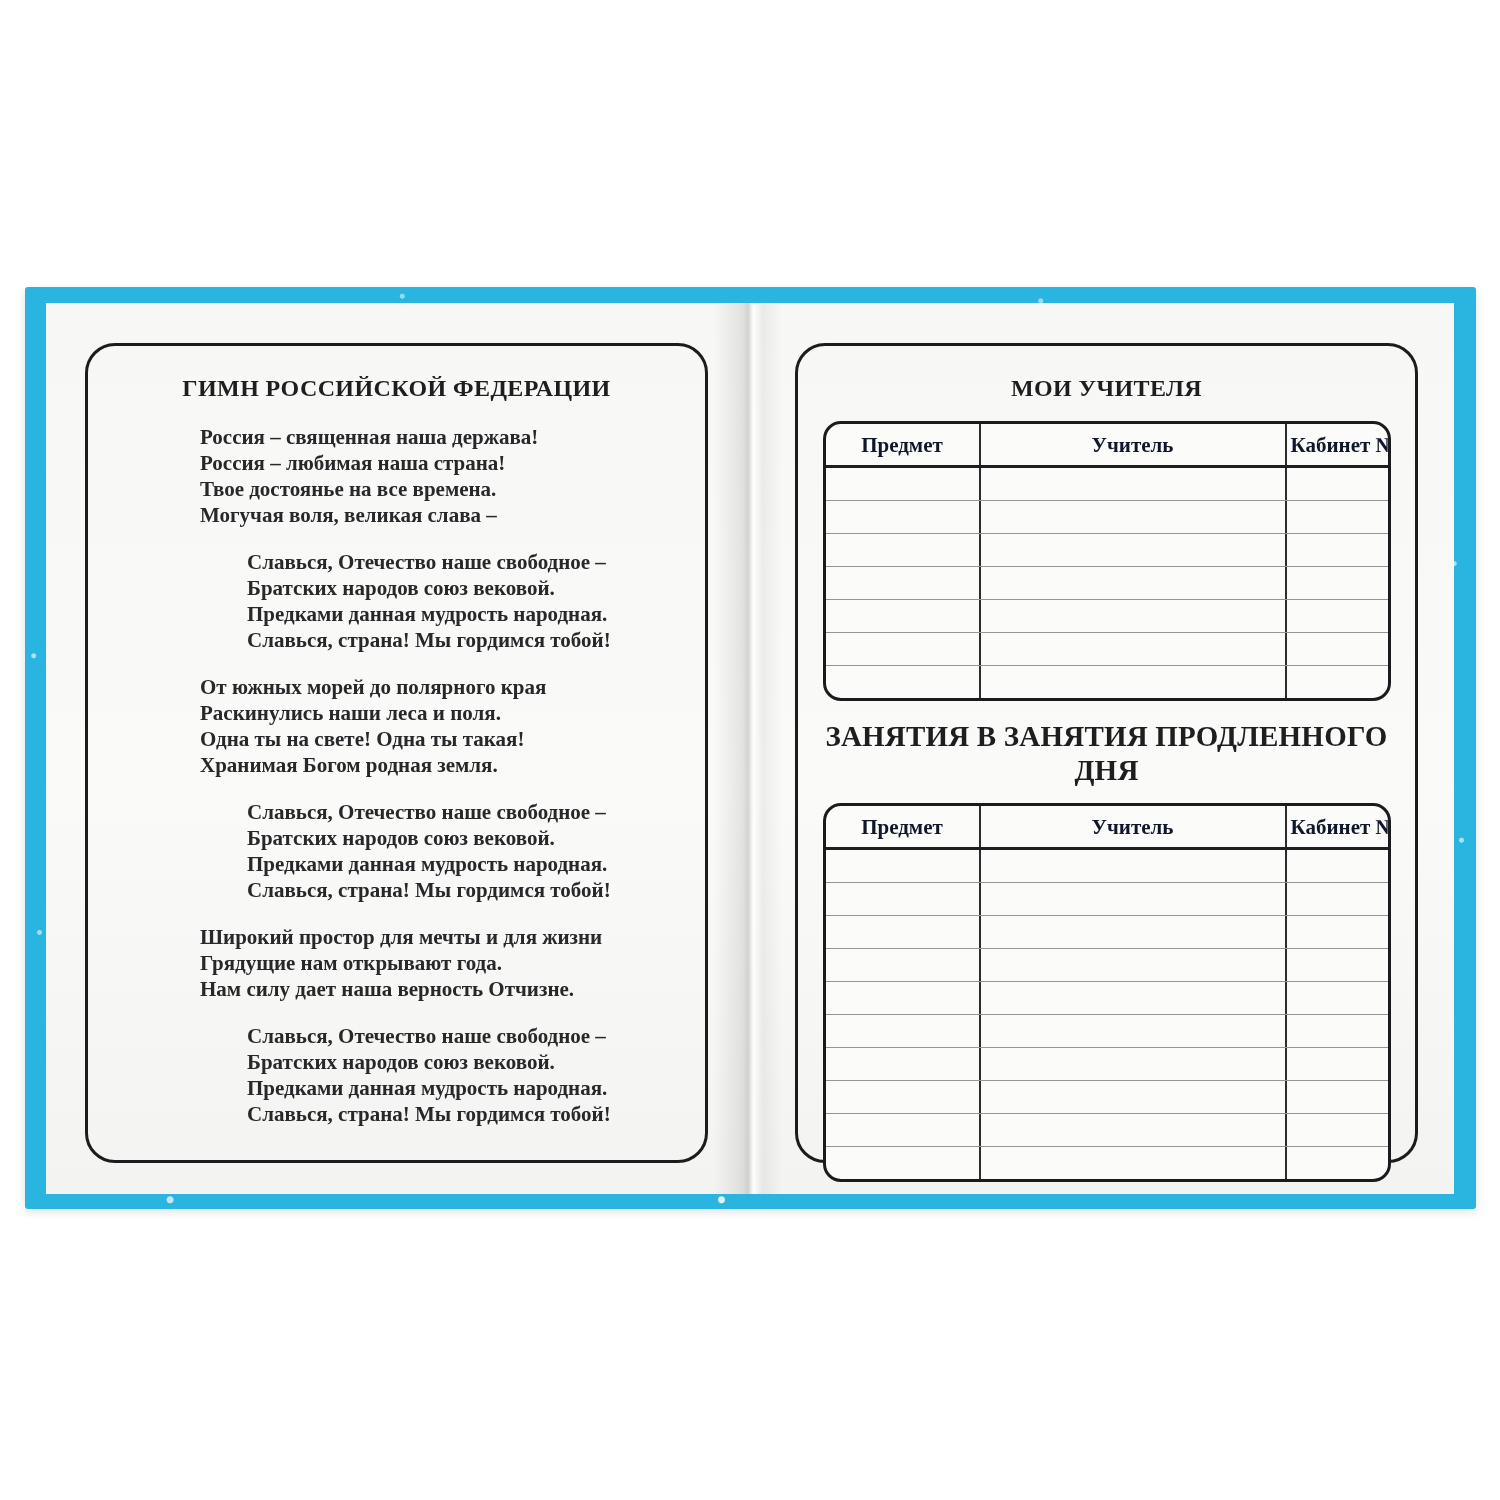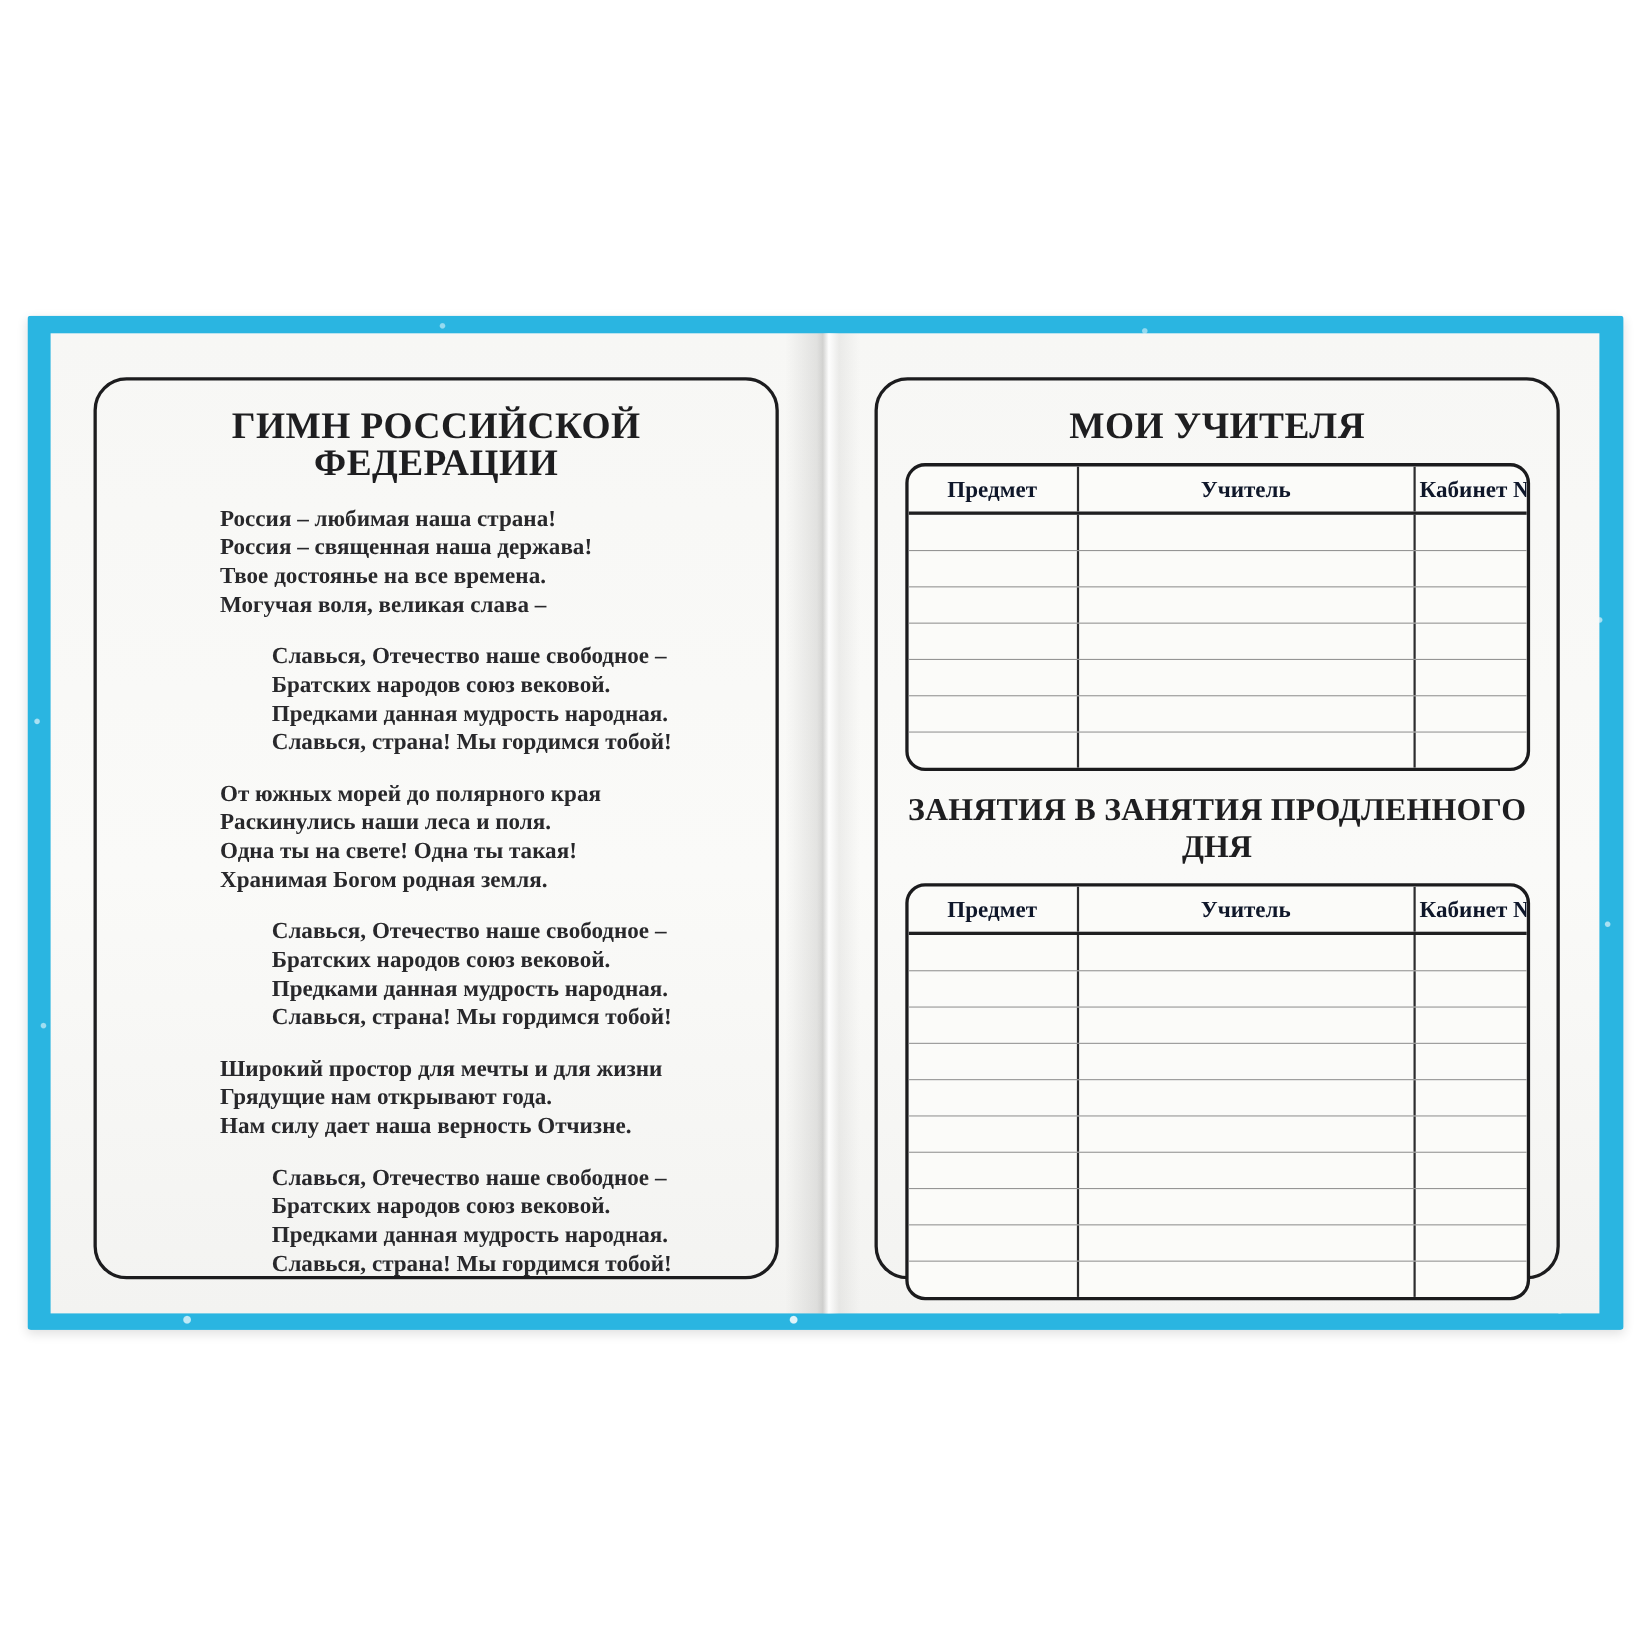--- a/index.html
+++ b/index.html
@@ -53,21 +53,21 @@
     border:3px solid #1c1c1e;
     border-radius:30px;
     background:transparent;
   }
   .page-frame.left{left:39px;}
   .page-frame.right{left:749px;}
 
   .page-title{
     margin:25px 10px 0;
     text-align:center;
-    font-size:34px;line-height:34px;
+    font-size:24px;line-height:34px;
     font-weight:700;
     letter-spacing:.4px;
     color:#1e1e20;
   }
   .page-title.second{margin-top:18px;font-size:29px;letter-spacing:.2px;}
 
   
   .anthem{margin:19px 0 0 112px;}
   .stanza{margin:0 0 21px 0;}
   .stanza.indent{margin-left:47px;}
@@ -115,22 +115,22 @@
 </head>
 <body>
 
 <div class="book">
   <div class="pages">
 
     <div class="page-frame left">
       <h1 class="page-title">ГИМН РОССИЙСКОЙ ФЕДЕРАЦИИ</h1>
       <div class="anthem">
           <div class="stanza">
+            <p>Россия – священная наша держава!</p>
             <p>Россия – любимая наша страна!</p>
-            <p>Россия – священная наша держава!</p>
             <p>Твое достоянье на все времена.</p>
             <p>Могучая воля, великая слава –</p>
           </div>
           <div class="stanza indent">
             <p>Славься, Отечество наше свободное –</p>
             <p>Братских народов союз вековой.</p>
             <p>Предками данная мудрость народная.</p>
             <p>Славься, страна! Мы гордимся тобой!</p>
           </div>
           <div class="stanza">

